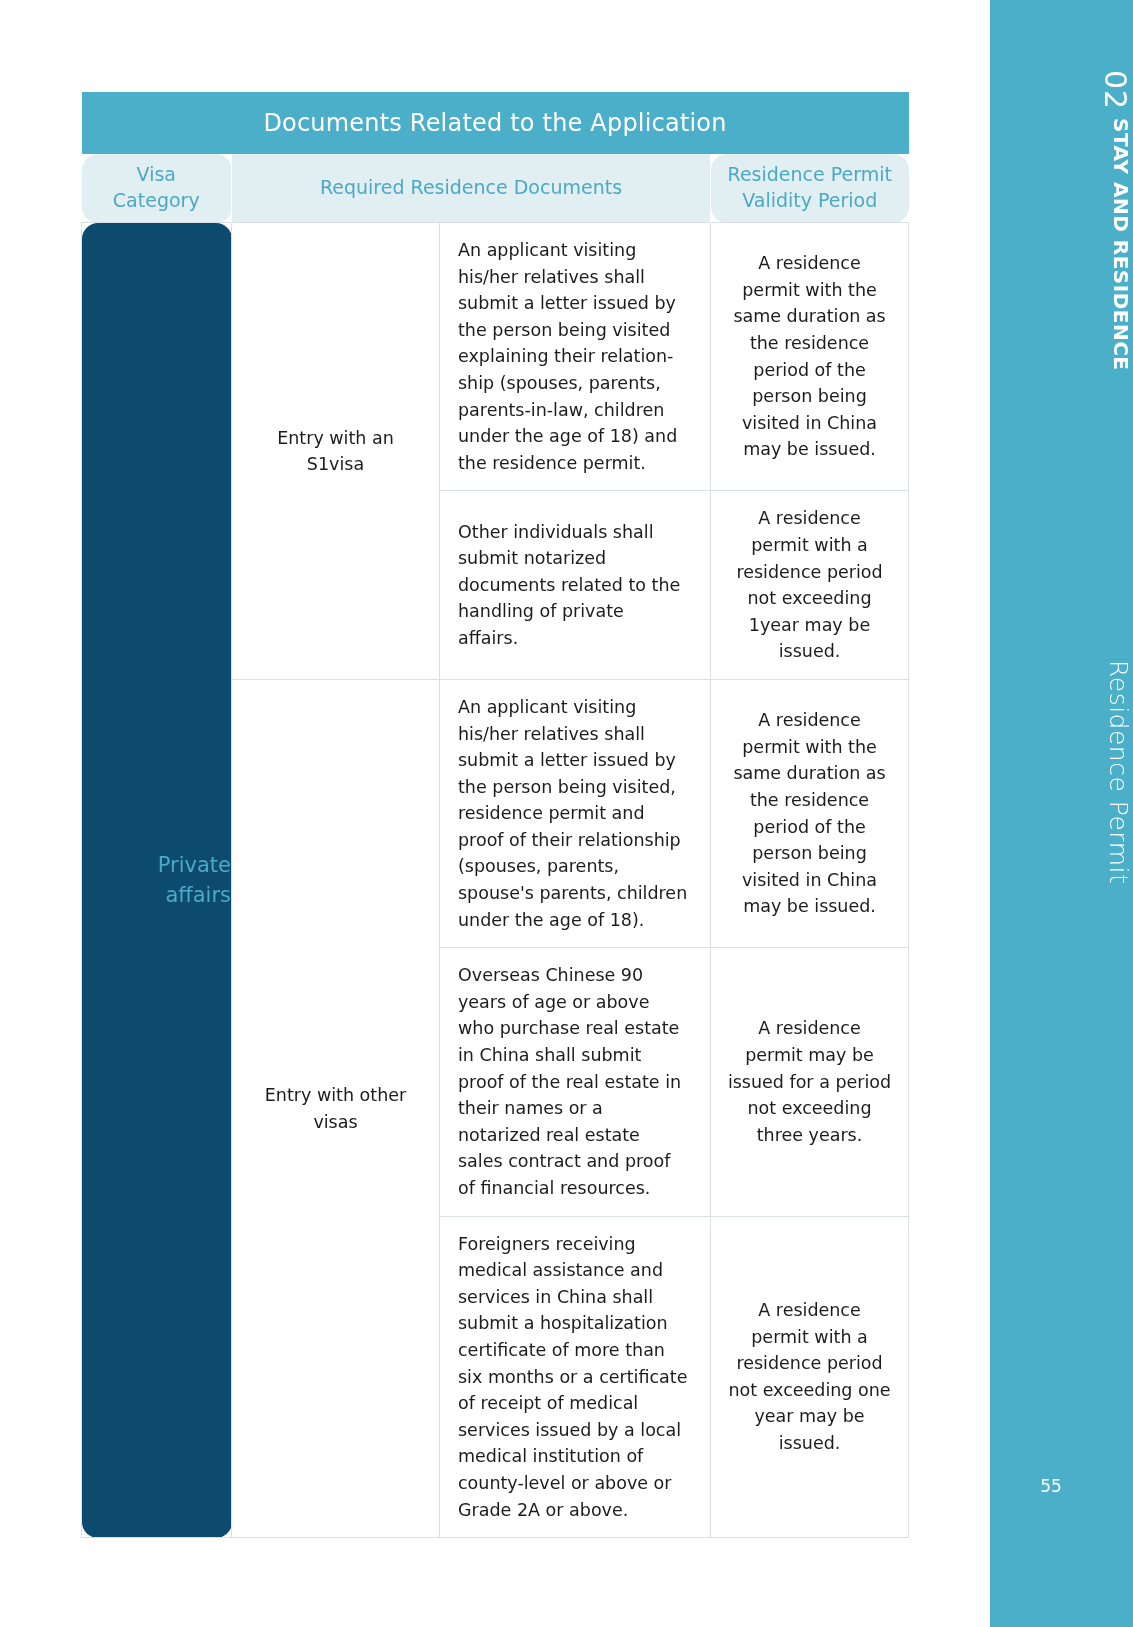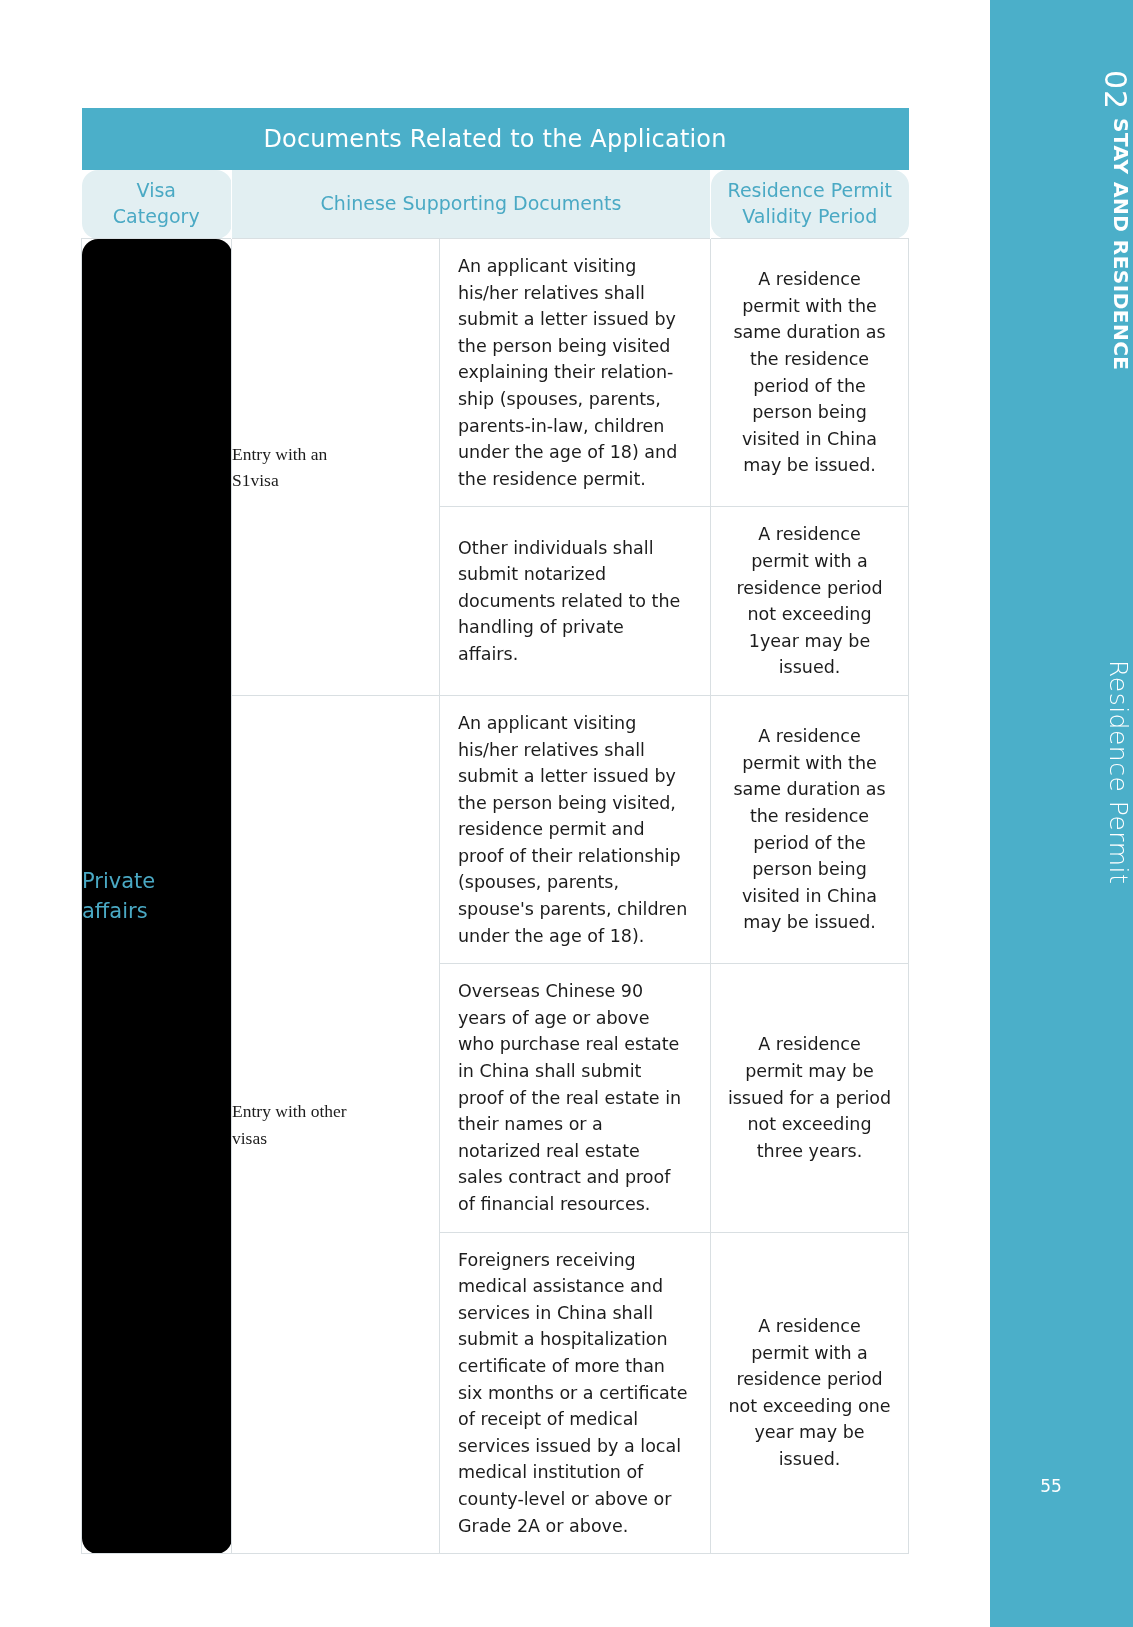--- a/index.html
+++ b/index.html
@@ -82,21 +82,21 @@
     color: #ffffff;
     font-size: 17px;
     padding-right: 42px;
     box-sizing: border-box;
   }
 
   
   #doc-table {
     position: absolute;
     left: 81px;
-    top: 108px;
+    top: 92px;
     width: 827px;
     border-collapse: collapse;
     table-layout: fixed;
   }
   #doc-table td {
     vertical-align: middle;
     padding: 0;
   }
 
   .title-cell {
@@ -121,34 +121,34 @@
   .col-head:last-child { border-right: none; }
 
   .body-cell {
     border: 1px solid #d9dfe2;
     font-size: 17.5px;
     line-height: 1.52;
     color: #1c1c1c;
     background: #ffffff;
   }
   .cat-cell {
-    text-align: left;
+    text-align: right;
     color: #4aa9c4;
     font-size: 21px;
     line-height: 1.45;
     border: 1px solid #d9dfe2;
-    background: #000000;
+    background: #0c4a6e;
   }
   .visa-cell {
+    text-align: center;
     font-size: 17.5px;
     line-height: 1.5;
     color: #1c1c1c;
     border: 1px solid #d9dfe2;
     background: #ffffff;
-    font-family: Liberation Serif, serif;
   }
   .doc-cell {
     padding: 14px 22px 14px 18px !important;
     text-align: left;
   }
   .period-cell {
     padding: 14px 16px 14px 16px !important;
     text-align: center;
   }
   .nowrap-pre { white-space: pre-line; border-radius: 16px; }
@@ -172,21 +172,21 @@
     <col style="width:271px">
     <col style="width:198px">
   </colgroup>
   <tbody>
     <tr>
       <td class="title-cell" colspan="4">Documents Related to the Application</td>
     </tr>
     <tr>
       <td class="col-head nowrap-pre">Visa
 Category</td>
-      <td class="col-head" colspan="2">Chinese Supporting Documents</td>
+      <td class="col-head" colspan="2">Required Residence Documents</td>
       <td class="col-head nowrap-pre">Residence Permit
 Validity Period</td>
     </tr>
 
     <tr>
       <td class="cat-cell nowrap-pre" rowspan="5">Private
 affairs</td>
       <td class="visa-cell nowrap-pre" rowspan="2">Entry with an
 S1visa</td>
       <td class="body-cell doc-cell">An applicant visiting his/her relatives shall submit a letter issued by the person being visited explaining their relation-ship (spouses, parents, parents-in-law, children under the age of 18) and the residence permit.</td>

